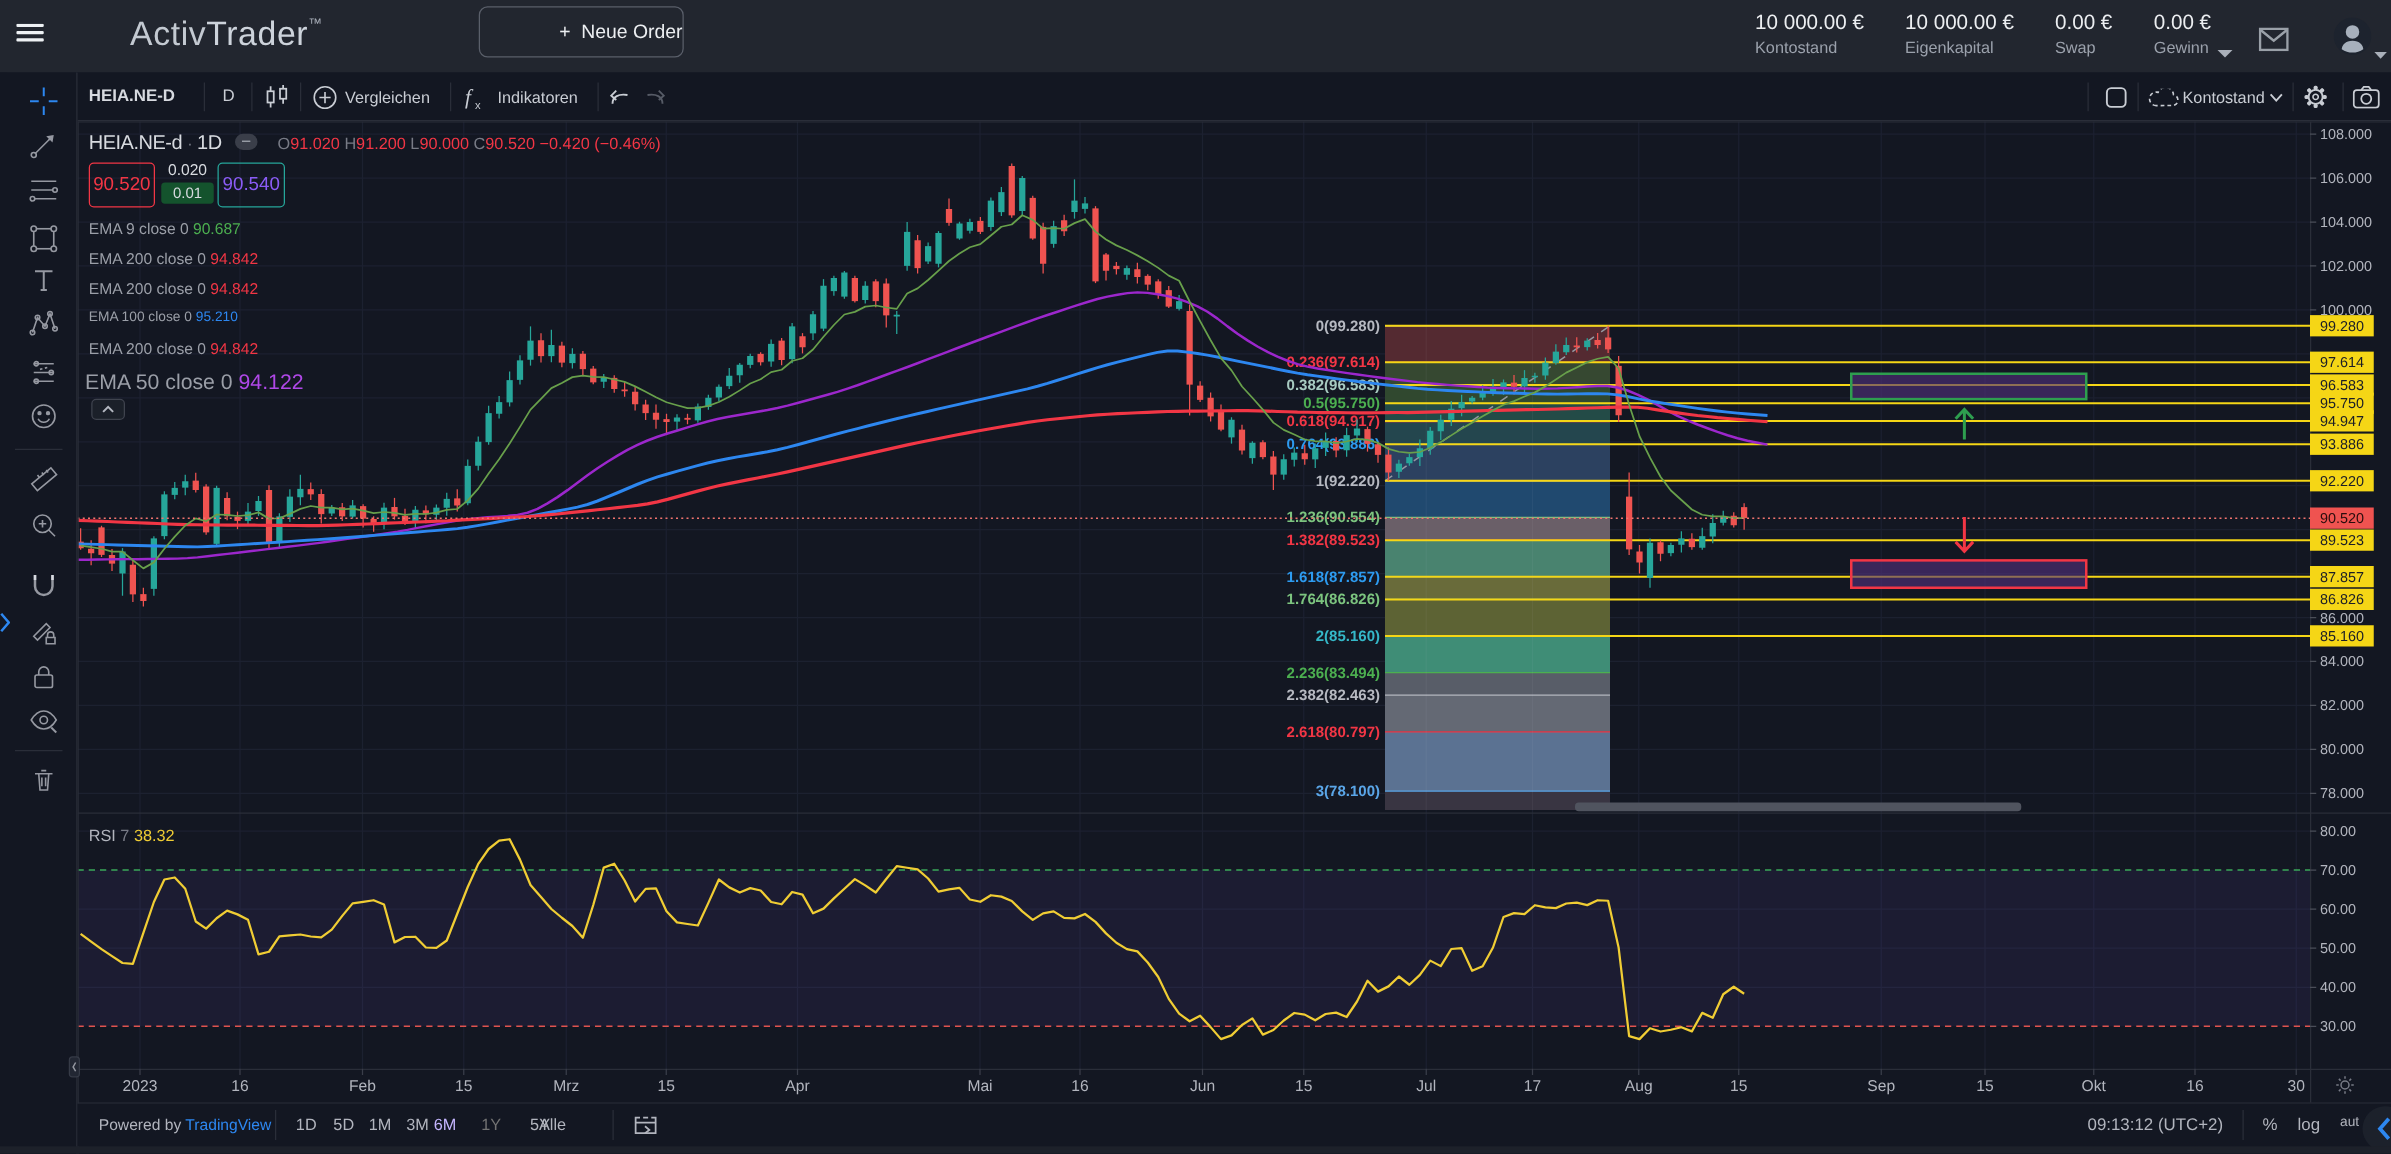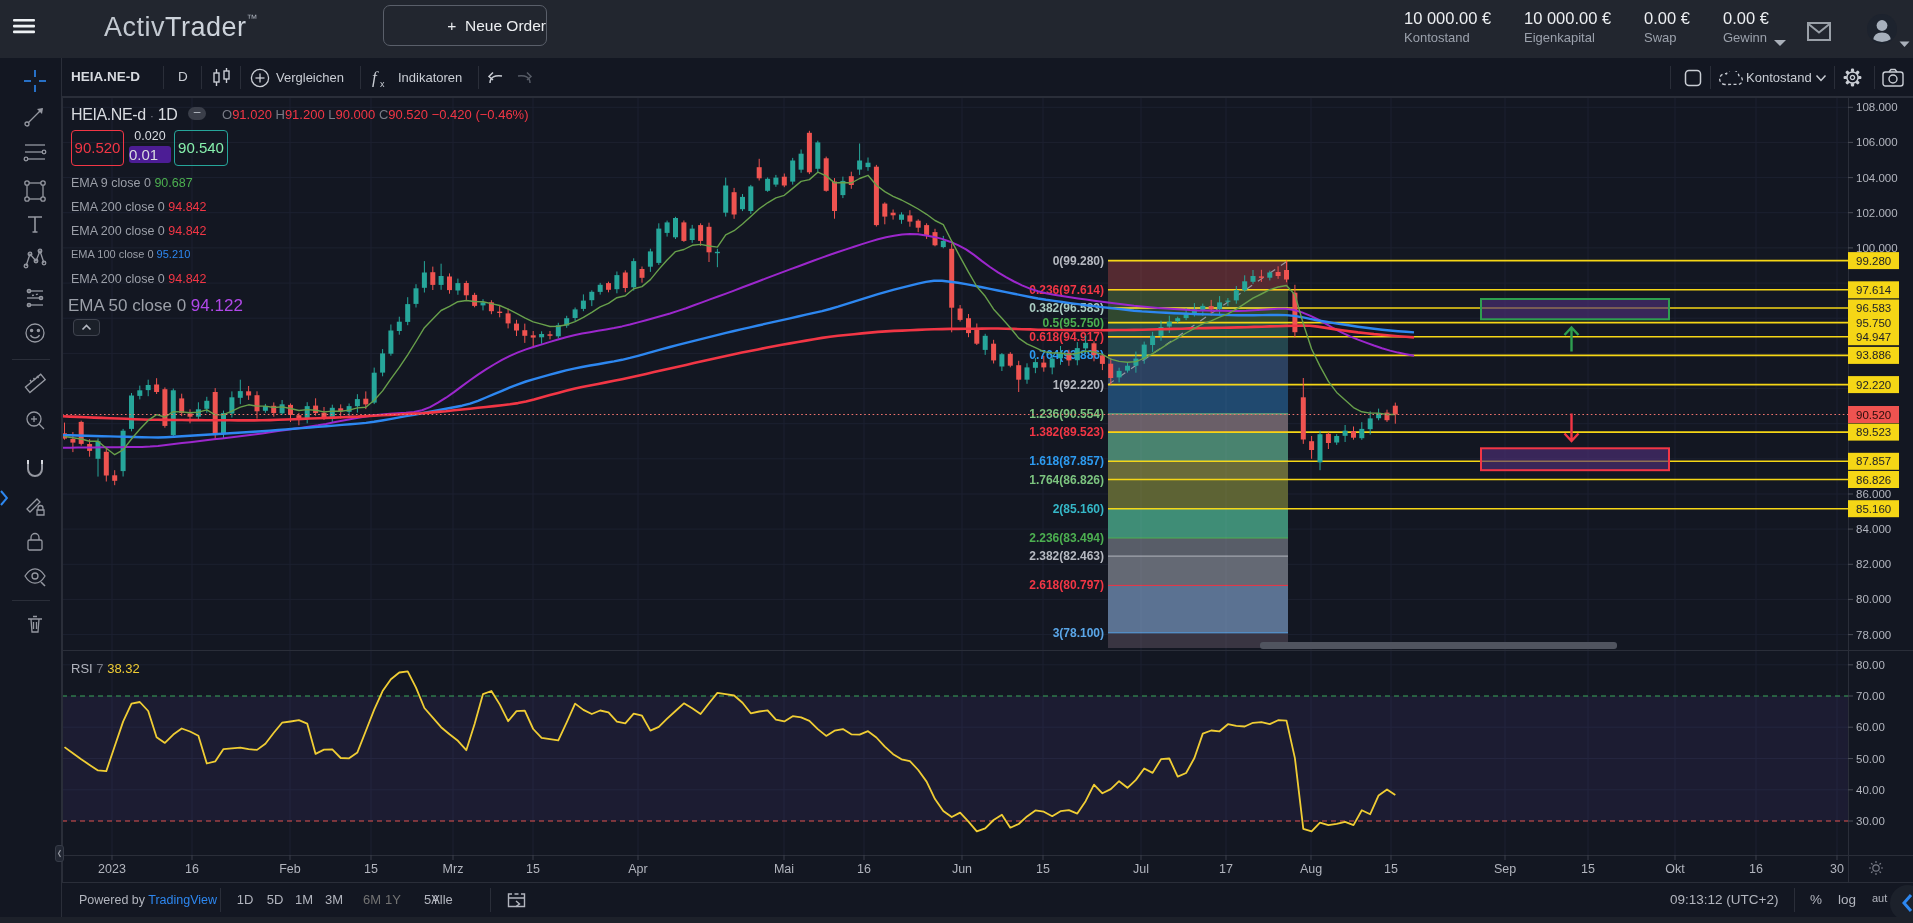--- a/index.html
+++ b/index.html
@@ -758,42 +758,42 @@
       </svg>
       <svg class="abs" style="left:0px;top:431px" width="8" height="18">
         <path d="M1 2 L7 9 L1 16" fill="none" stroke="#2d87f0" stroke-width="2"></path>
       </svg>
     </div>
 <div class="abs" style="left:71px;top:106px;font-size:16px;letter-spacing:-0.4px;color:#d8dbe0">HEIA.NE-d <span style="color:#787b86;font-size:13px">·</span> 1D</div>
 <div class="abs" style="left:188px;top:107px;width:18px;height:13px;background:#3a3e49;border-radius:7px;color:#b9bec7;font-size:12px;text-align:center;line-height:11px">–</div>
 <div class="abs" style="left:222px;top:107px;font-size:13px;color:#787b86">O<span style="color:#f23645">91.020</span> H<span style="color:#f23645">91.200</span> L<span style="color:#f23645">90.000</span> C<span style="color:#f23645">90.520</span> <span style="color:#f23645">−0.420 (−0.46%)</span></div>
 <div class="abs" style="left:71px;top:130px;width:53px;height:36px;border:1px solid #f23645;border-radius:4px;color:#f23645;font-size:15px;text-align:center;line-height:34px">90.520</div>
 <div class="abs" style="left:128px;top:129px;width:44px;font-size:12.5px;color:#d8dbe0;text-align:center">0.020</div>
-<div class="abs" style="left:129px;top:146px;width:42px;height:17px;background:#4c1d95;border-radius:3px;color:#d8dbe0;font-size:15px;text-align:left;line-height:17px">0.01</div>
-<div class="abs" style="left:174px;top:130px;width:54px;height:36px;border:1px solid #26a69a;border-radius:4px;color:#86efac;font-size:15px;text-align:center;line-height:34px">90.540</div>
+<div class="abs" style="left:129px;top:146px;width:42px;height:17px;background:#14532d;border-radius:3px;color:#d8dbe0;font-size:12px;text-align:center;line-height:17px">0.01</div>
+<div class="abs" style="left:174px;top:130px;width:54px;height:36px;border:1px solid #26a69a;border-radius:4px;color:#8b5cf6;font-size:15px;text-align:center;line-height:34px">90.540</div>
 <div class="abs" style="left:71px;top:176px;font-size:12.5px;color:#9b9fa8">EMA 9 close 0 <span style="color:#4caf50">90.687</span></div>
 <div class="abs" style="left:71px;top:200px;font-size:12.5px;color:#9b9fa8">EMA 200 close 0 <span style="color:#f23645">94.842</span></div>
 <div class="abs" style="left:71px;top:224px;font-size:12.5px;color:#9b9fa8">EMA 200 close 0 <span style="color:#f23645">94.842</span></div>
 <div class="abs" style="left:71px;top:248px;font-size:11px;color:#9b9fa8">EMA 100 close 0 <span style="color:#2d87f0">95.210</span></div>
 <div class="abs" style="left:71px;top:272px;font-size:12.5px;color:#9b9fa8">EMA 200 close 0 <span style="color:#f23645">94.842</span></div>
 <div class="abs" style="left:68px;top:296px;font-size:17px;color:#9b9fa8">EMA 50 close 0 <span style="color:#b048e8">94.122</span></div>
 <div class="abs" style="left:73px;top:319px;width:27px;height:17px;background:#1b2029;border:1px solid #3f434e;border-radius:4px">
       <svg width="25" height="15">
         <path d="M8.5 9.5 L12.5 5.5 L16.5 9.5" fill="none" stroke="#b4b8c1" stroke-width="1.6"></path>
       </svg>
     </div>
 <div class="abs" style="left:71px;top:661px;font-size:13px;color:#b2b5be">RSI <span style="color:#787b86">7</span> <span style="color:#f0cd34">38.32</span></div>
 <div id="botbar" class="abs">
 <div class="abs" style="left:17px;top:10px;font-size:12.5px;color:#b2b5be">Powered by <span style="color:#2d87f0">TradingView</span></div>
 <div class="abs" style="left:158px;top:5px;width:1px;height:24px;background:#2a2e39"></div>
       <div class="abs" style="left:166px;top:9px;font-size:13px;color:#b2b5be;width:34px;text-align:center">1D</div>
       <div class="abs" style="left:196px;top:9px;font-size:13px;color:#b2b5be;width:34px;text-align:center">5D</div>
       <div class="abs" style="left:225px;top:9px;font-size:13px;color:#b2b5be;width:34px;text-align:center">1M</div>
       <div class="abs" style="left:255px;top:9px;font-size:13px;color:#b2b5be;width:34px;text-align:center">3M</div>
-      <div class="abs" style="left:285px;top:9px;font-size:13px;color:#737373;width:34px;text-align:right">6M</div>
+      <div class="abs" style="left:285px;top:9px;font-size:13px;color:#c4b5fd;width:34px;text-align:left">6M</div>
       <div class="abs" style="left:314px;top:9px;font-size:13px;color:#737373;width:34px;text-align:center">1Y</div>
       <div class="abs" style="left:344px;top:9px;font-size:13px;color:#b2b5be;width:34px;text-align:right">5Y</div>
       <div class="abs" style="left:363px;top:9px;font-size:13px;color:#b2b5be;width:34px;text-align:center">Alle</div>
       <div class="abs" style="left:428px;top:5px;width:1px;height:24px;background:#2a2e39"></div>
 <svg class="abs" style="left:445px;top:8px" width="19" height="17" fill="none" stroke="#b2b5be" stroke-width="1.4">
         <path d="M5 3 h-3.5 v12.5 h16 v-12.5 h-3.5 M1.5 7 h16"></path>
         <path d="M7.5 3 l4 0 M9 10 l3.5 3 l-3.5 2.6"></path>
       </svg>
 <div class="abs" style="left:1608px;top:9px;font-size:13.5px;color:#b2b5be">09:13:12 (UTC+2)</div>
 <div class="abs" style="left:1732px;top:5px;width:1px;height:24px;background:#2a2e39"></div>

